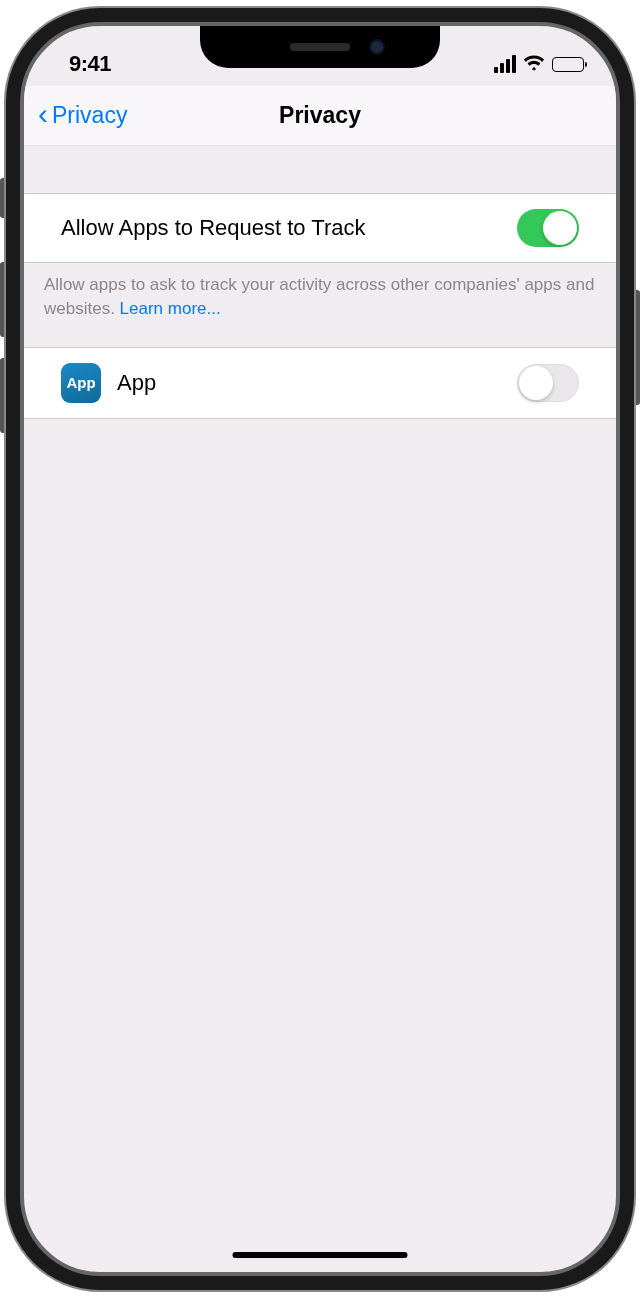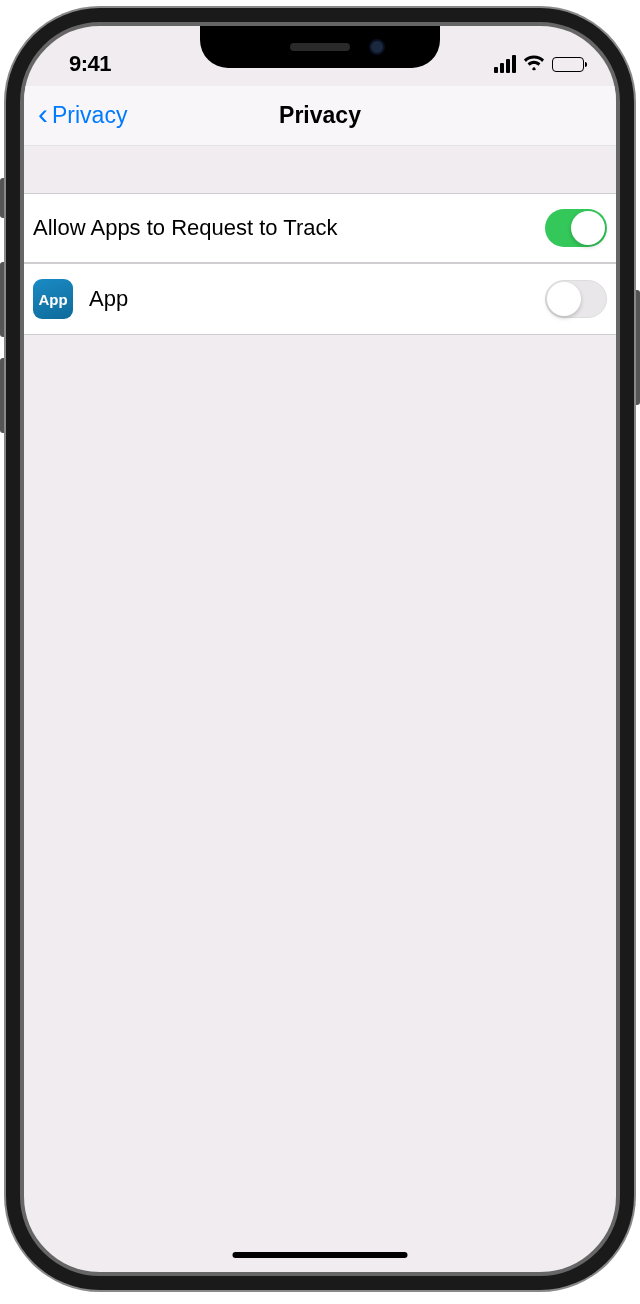--- a/index.html
+++ b/index.html
@@ -107,21 +107,21 @@
       position: absolute; left: 50%; transform: translateX(-50%);
       font-size: 23px; font-weight: 600;
     }
 
     .content { background: #f0ecef; }
     .spacer { height: 47px; }
     .cell {
       background: #fff;
       display: flex;
       align-items: center;
-      padding: 15px 9px;
+      padding: 15px 37px;
       border-top: 0.5px solid #d0cdd0;
       border-bottom: 0.5px solid #d0cdd0;
     }
     .cell-label {
       flex: 1;
       font-size: 22px;
       color: #000;
     }
     .toggle {
       width: 62px; height: 38px;
@@ -207,20 +207,23 @@
   <div class="content">
     <div class="spacer"></div>
 
     <div class="cell">
       <div class="cell-label">Allow Apps to Request to Track</div>
       <div class="toggle on">
         <div class="toggle-knob"></div>
       </div>
     </div>
 
+    <div class="footer-text">
+      <span>Allow apps to ask to track your activity across other companies' apps and websites. </span><span class="footer-link">Learn more...</span>
+    </div>
 
     <div class="cell">
       <div class="app-icon">App</div>
       <div class="cell-label">App</div>
       <div class="toggle off">
         <div class="toggle-knob"></div>
       </div>
     </div>
   </div>
 

